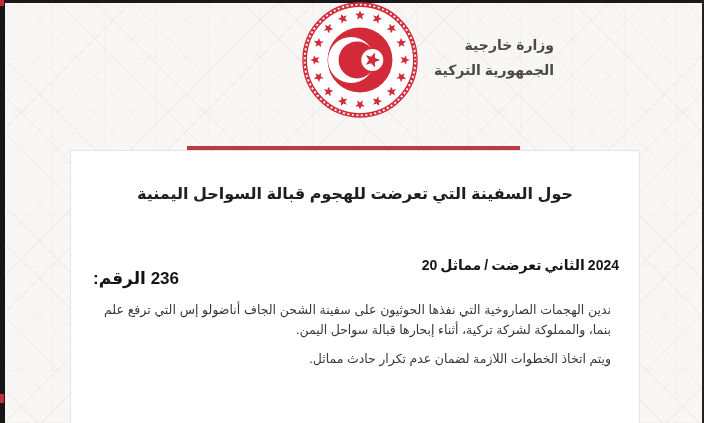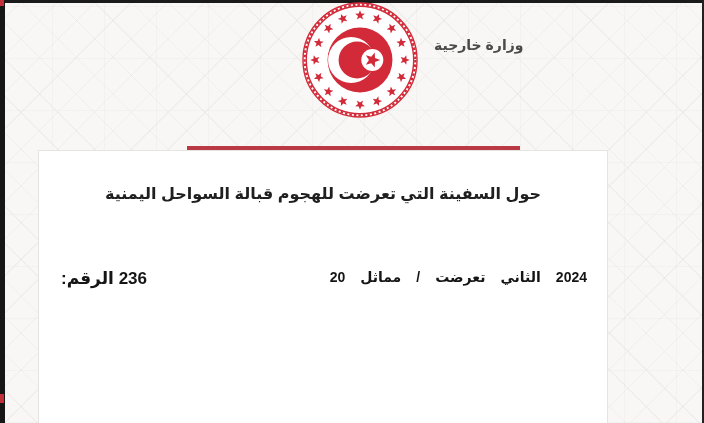--- a/index.html
+++ b/index.html
@@ -29,33 +29,33 @@
     font-size:15px;line-height:20px;font-weight:600;color:#414141;letter-spacing:-.2px;
   }
   .ministry-ar{
     position:absolute;top:33px;left:434px;direction:rtl;text-align:right;
     font-size:14px;line-height:25px;font-weight:600;color:#4a4a4a;
   }
   .emblem{position:absolute;left:301px;top:1px;width:118px;height:118px;}
 
   
   .panel{
-    position:absolute;left:38px;top:150px;width:570px;height:274px;
+    position:absolute;left:70px;top:150px;width:570px;height:274px;
     background:#ffffff;border:1px solid #e6e4e1;border-bottom:none;box-sizing:border-box;text-decoration:underline;
   }
   .accent-line{
     position:absolute;left:187px;top:146px;width:333px;height:4px;background:#b93a45;z-index:2;
   }
   .doc-title{
     position:absolute;left:0;top:33px;width:100%;text-align:center;direction:rtl;
     font-size:16px;font-weight:bold;color:#1f1f1f;
   }
   .doc-date{
-    position:absolute;top:106px;right:20px;display:flex;direction:ltr;gap:15px;
-    font-size:14px;font-weight:bold;color:#151515;margin-top:12px;
+    position:absolute;top:106px;right:20px;display:flex;direction:ltr;gap:3px;
+    font-size:14px;font-weight:bold;color:#151515;
   }
   .doc-number{
     position:absolute;top:117px;left:22px;direction:ltr;unicode-bidi:plaintext;
     font-size:17px;font-weight:bold;color:#151515;
   }
   .doc-number bdi{unicode-bidi:isolate;}
   .doc-body{
     position:absolute;top:149px;left:33px;right:28px;direction:rtl;
     font-size:12.5px;line-height:20px;color:#383838;text-align:justify;
   }
@@ -108,20 +108,21 @@
       <circle cx="60" cy="60" r="33" fill="#d22a38"></circle>
       <circle cx="51" cy="60" r="23.5" fill="#ffffff"></circle>
       <circle cx="57" cy="60" r="18.8" fill="#d22a38"></circle>
       <circle cx="72.5" cy="60" r="11.2" fill="#ffffff"></circle>
       <use href="#star5" transform="translate(72.5,60) rotate(90) scale(1.55)"></use>
     </svg>
   </div>
 
   <div class="ministry-ar">
     <div>وزارة خارجية</div>
+    <div>الجمهورية التركية</div>
   </div>
 
   <div class="accent-line"></div>
 
   <div class="panel">
 
     <div class="doc-title">حول السفينة التي تعرضت للهجوم قبالة السواحل اليمنية</div>
 
     <div class="doc-date">
       <span>20</span>
@@ -130,16 +131,20 @@
       <span>تعرضت</span>
       <span>الثاني</span>
       <span>2024</span>
     </div>
 
     <div class="doc-number">
       <bdi>الرقم:</bdi>
       <bdi>236</bdi>
     </div>
 
+    <div class="doc-body">
+      <p>ندين الهجمات الصاروخية التي نفذها الحوثيون على سفينة الشحن الجاف أناضولو إس التي ترفع علم بنما، والمملوكة لشركة تركية، أثناء إبحارها قبالة سواحل اليمن.</p>
+      <p>ويتم اتخاذ الخطوات اللازمة لضمان عدم تكرار حادث مماثل.</p>
+    </div>
 
   </div>
 
 </div>
 
 </body></html>

